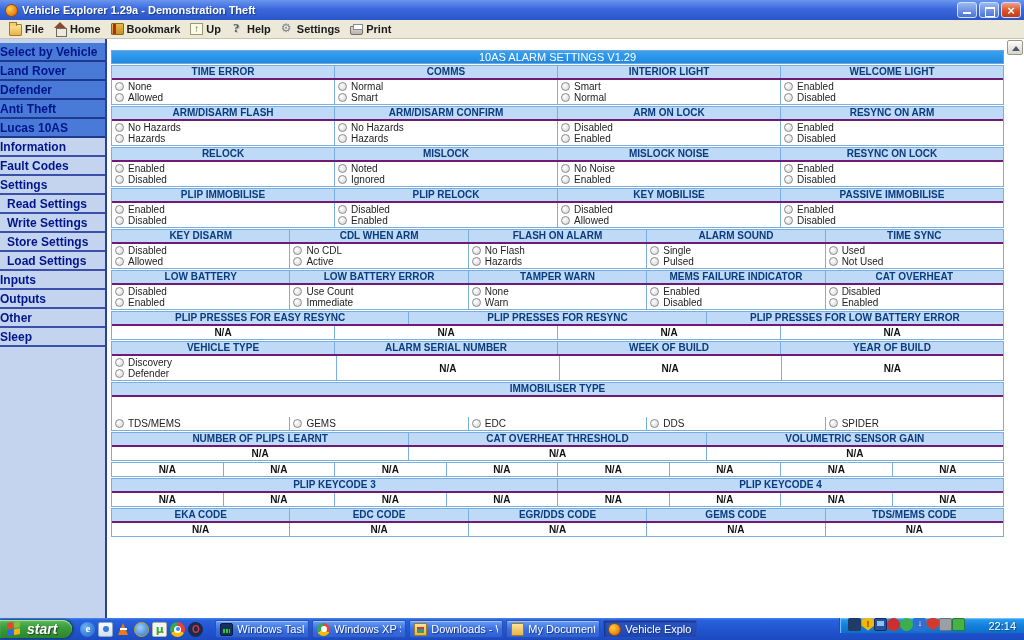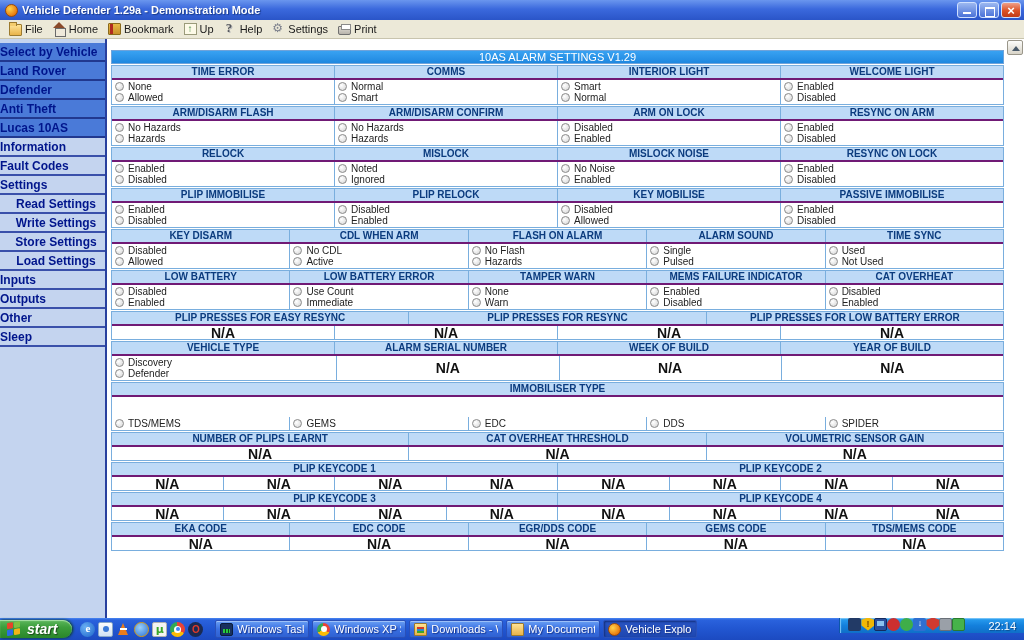--- a/index.html
+++ b/index.html
@@ -13,61 +13,61 @@
   .title-text { color:#fff; font-size:11px; font-weight:bold; text-shadow:1px 1px 1px #1a3a8a; flex:1; white-space:nowrap; overflow:hidden; }
   .winbtns { display:flex; }
   .wbtn { width:20px; height:16px; border:1px solid #cfe0ff; border-radius:3px; background:linear-gradient(#9cb8f0,#4a72d8); margin-left:2px; position:relative; cursor:pointer; }
   .wbtn.min::before { content:""; position:absolute; left:5px; bottom:3px; width:8px; height:2px; background:#fff; }
   .wbtn.rest::before { content:""; position:absolute; left:5px; top:4px; width:8px; height:7px; border:1px solid #fff; border-top:2px solid #fff; }
   .wbtn.close { background:linear-gradient(#f0a088,#dc5226 55%,#c23c16); }
   .wbtn.close::before { content:"\00d7"; position:absolute; left:0; right:0; top:0; text-align:center; color:#fff; font:bold 13px/15px "Liberation Sans",sans-serif; }
 
   
   .toolbar { height:19px; background:#ece9d8; border-bottom:1px solid #c8c4ae; display:flex; align-items:center; padding-left:4px; flex:0 0 auto; }
-  .tb-item { display:flex; align-items:center; height:17px; padding:15px 5px; font-size:11px; font-weight:normal; color:#1a1a1a; cursor:pointer;text-align:right; }
+  .tb-item { display:flex; align-items:center; height:17px; padding:15px 5px; font-size:11px; font-weight:bold; color:#1a1a1a; cursor:pointer;text-align:right; }
   .ic { width:13px; height:12px; display:inline-block; margin-right:3px; position:relative; }
   .ic-folder { background:linear-gradient(#ffe394,#e8b34a); border:1px solid #9c7a2e; border-radius:1px; margin-top:2px; }
   .ic-folder::before { content:""; position:absolute; top:-3px; left:-1px; width:6px; height:3px; background:#f4cd6e; border:1px solid #9c7a2e; border-bottom:none; }
   .ic-home::before { content:""; position:absolute; left:0px; top:-1px; border-left:6.5px solid transparent; border-right:6.5px solid transparent; border-bottom:6px solid #8a4a2a; }
   .ic-home::after { content:""; position:absolute; left:2px; top:5px; width:9px; height:7px; background:#efe9da; border:1px solid #6a6a6a; }
   .ic-bookmark { background:linear-gradient(#e8b845,#c8902a); border:1px solid #8a6a1a; border-radius:1px; }
   .ic-bookmark::before { content:""; position:absolute; left:1px; top:0; width:3px; height:100%; background:#b02a20; }
   .ic-up { background:#fdfae8; border:1px solid #9a9a7a; }
   .ic-up::before { content:"\2191"; position:absolute; left:0; right:0; top:-1px; text-align:center; font:bold 10px/12px "Liberation Sans",sans-serif; color:#2a7a2a; }
   .ic-help::before { content:"?"; position:absolute; left:2px; top:-2px; font:bold 13px/14px "Liberation Serif",serif; color:#55585e; text-shadow:1px 1px 0 #bdbdbd; }
   .ic-settings::before { content:"\2699"; position:absolute; left:0; top:-2px; font:12px/14px "DejaVu Sans",sans-serif; color:#7d818c; }
   .ic-print { background:linear-gradient(#e0dcd4,#b8b4ac); border:1px solid #707070; border-radius:1px 1px 2px 2px; margin-top:2px; height:9px; }
   .ic-print::before { content:""; position:absolute; left:2px; top:-3px; width:8px; height:4px; background:#fff; border:1px solid #8a8a8a; }
 
   
   .main { flex:1; display:flex; min-height:0; }
   .sidebar { width:107px; background:#c4d4ef; border-right:2px solid #28409e; padding-top:4px; flex:0 0 auto; }
   .side-item { height:19px; line-height:19px; padding-left:0; font-size:12px; font-weight:bold; color:#00158c; border-bottom:2px solid #3a50aa; cursor:pointer; white-space:nowrap; overflow:hidden; }
   .side-item.hl { background:#4a7ad8; border-bottom:2px solid #21388f; }
-  .side-item.indent { padding-left:7px;text-align:center; }
+  .side-item.indent { padding-left:7px; }
 
   .content { flex:1; background:#fff; position:relative; min-width:0; }
   .scroll-up { position:absolute; top:1px; right:1px; width:16px; height:15px; background:linear-gradient(#fdfdfb,#d8d4c8); border:1px solid #9a968a; border-radius:2px; cursor:pointer; }
   .scroll-up::before { content:""; position:absolute; left:4px; top:5px; border-left:4px solid transparent; border-right:4px solid transparent; border-bottom:5px solid #4a5a6a; }
 
   
   .panel { margin:11px 20px 0 4px; }
   .panel-title { background:linear-gradient(#39a2f2,#1f88e0); border:1px solid #6fa3da; color:#fff; font-size:11px; font-weight:normal; text-align:center; height:14px; line-height:13px; margin-bottom:1px; }
   .block { border:1px solid #79aede; margin-bottom:1px; background:#fff; }
   .hrow { display:flex; background:#bedaf7; border-bottom:2px solid #701a75; }
   .hcell { flex:1; height:12px; line-height:12px; font-size:10px; font-weight:bold; color:#0b3b7e; text-align:center; border-right:1px solid #79aede; overflow:hidden; white-space:nowrap; }
   .hcell:last-child { border-right:none; }
   .crow, .vrow, .rrow { display:flex; background:#fff; }
   .crow { height:24px; }
   .vrow { height:13px; }
   .rrow { height:13px;margin-top:20px; }
   .cell { flex:1; border-right:1px solid #79aede; overflow:hidden; }
   .cell:last-child { border-right:none; }
   .cell.opts { display:flex; flex-direction:column; justify-content:center; padding-left:3px; }
-  .cell.val { display:flex; align-items:center; justify-content:center; font-size:14px; font-weight:bold; color:#111; }
+  .cell.val { display:flex; align-items:center; justify-content:center; font-size:10px; font-weight:bold; color:#111; }
   .opt { display:flex; align-items:center; height:11px; font-size:10px; color:#222; cursor:pointer; white-space:nowrap; }
   .rrow .cell { display:flex; align-items:center; padding-left:3px; }
   .radio { width:9px; height:9px; border-radius:50%; border:1px solid #8a8a8a; background:radial-gradient(circle at 35% 35%, #ffffff, #d4d4d4); margin-right:4px; flex:0 0 auto; }
 
   
   .taskbar { height:22px; flex:0 0 auto; background:linear-gradient(180deg,#4a87f2 0%,#2a62dd 9%,#2257d2 45%,#1c4ac0 100%); display:flex; align-items:center; position:relative; }
   .start-btn { height:18px; padding:0 15px 0 7px; border-radius:0 9px 9px 0; background:linear-gradient(180deg,#5eb85e 0%,#3c9e3c 40%,#2a862a 100%); box-shadow:inset 0 1px 1px #a8e0a8, 1px 0 3px #0a3a0a; display:flex; align-items:center; cursor:pointer; }
   .start-flag { width:15px; height:14px; display:grid; grid-template-columns:6px 6px; grid-template-rows:6px 6px; gap:1px; transform:skewY(-8deg); margin-right:5px; }
   .start-flag i { border-radius:1px; }
   .start-flag i:nth-child(1){ background:#e8442a; } .start-flag i:nth-child(2){ background:#7fc242; }
@@ -119,21 +119,21 @@
   .tri-meter { background:#46b24a; border:1px solid #2a7a2e; }
   .clock { color:#fff; font-size:11px; margin-left:5px; text-shadow:1px 1px 1px #0a4a8a; }
 </style>
 </head>
 <body>
 
 <div class="screen">
 
   <div class="titlebar">
     <span class="app-icon"></span>
-    <span class="title-text">Vehicle Defender 1.29a - Demonstration Mode</span>
+    <span class="title-text">Vehicle Explorer 1.29a - Demonstration Theft</span>
     <span class="winbtns">
       <span class="wbtn min"></span>
       <span class="wbtn rest"></span>
       <span class="wbtn close"></span>
     </span>
   </div>
 
   <div class="toolbar">
       <span class="tb-item">
         <span class="ic ic-folder"></span>
@@ -589,24 +589,20 @@
                 <div class="hcell">CAT OVERHEAT THRESHOLD</div>
                 <div class="hcell">VOLUMETRIC SENSOR GAIN</div>
               </div>
               <div class="vrow">
                 <div class="cell val">N/A</div>
                 <div class="cell val">N/A</div>
                 <div class="cell val">N/A</div>
               </div>
             </div>
             <div class="block">
-              <div class="hrow">
-                <div class="hcell">PLIP KEYCODE 1</div>
-                <div class="hcell">PLIP KEYCODE 2</div>
-              </div>
               <div class="vrow">
                 <div class="cell val">N/A</div>
                 <div class="cell val">N/A</div>
                 <div class="cell val">N/A</div>
                 <div class="cell val">N/A</div>
                 <div class="cell val">N/A</div>
                 <div class="cell val">N/A</div>
                 <div class="cell val">N/A</div>
                 <div class="cell val">N/A</div>
               </div>

